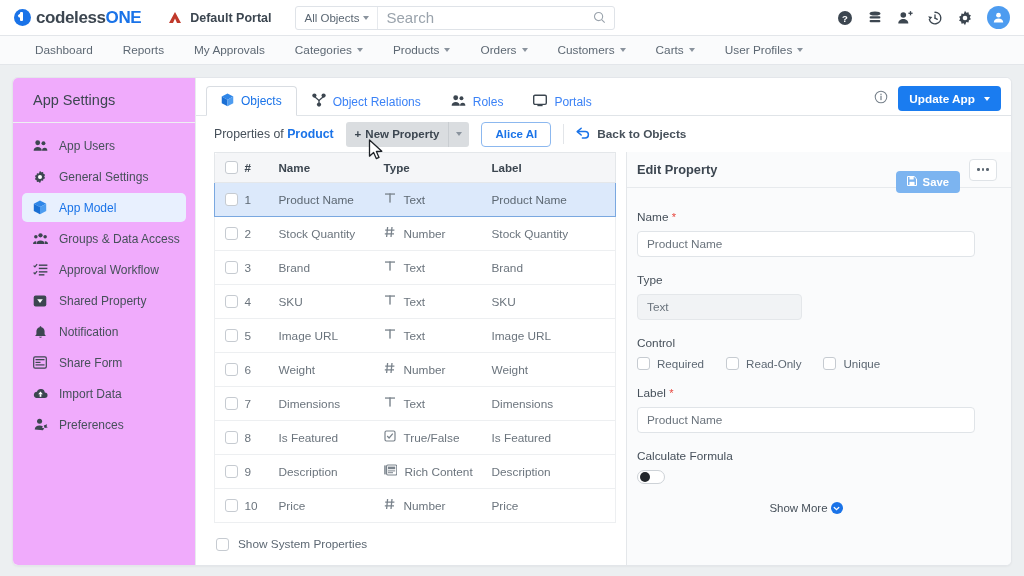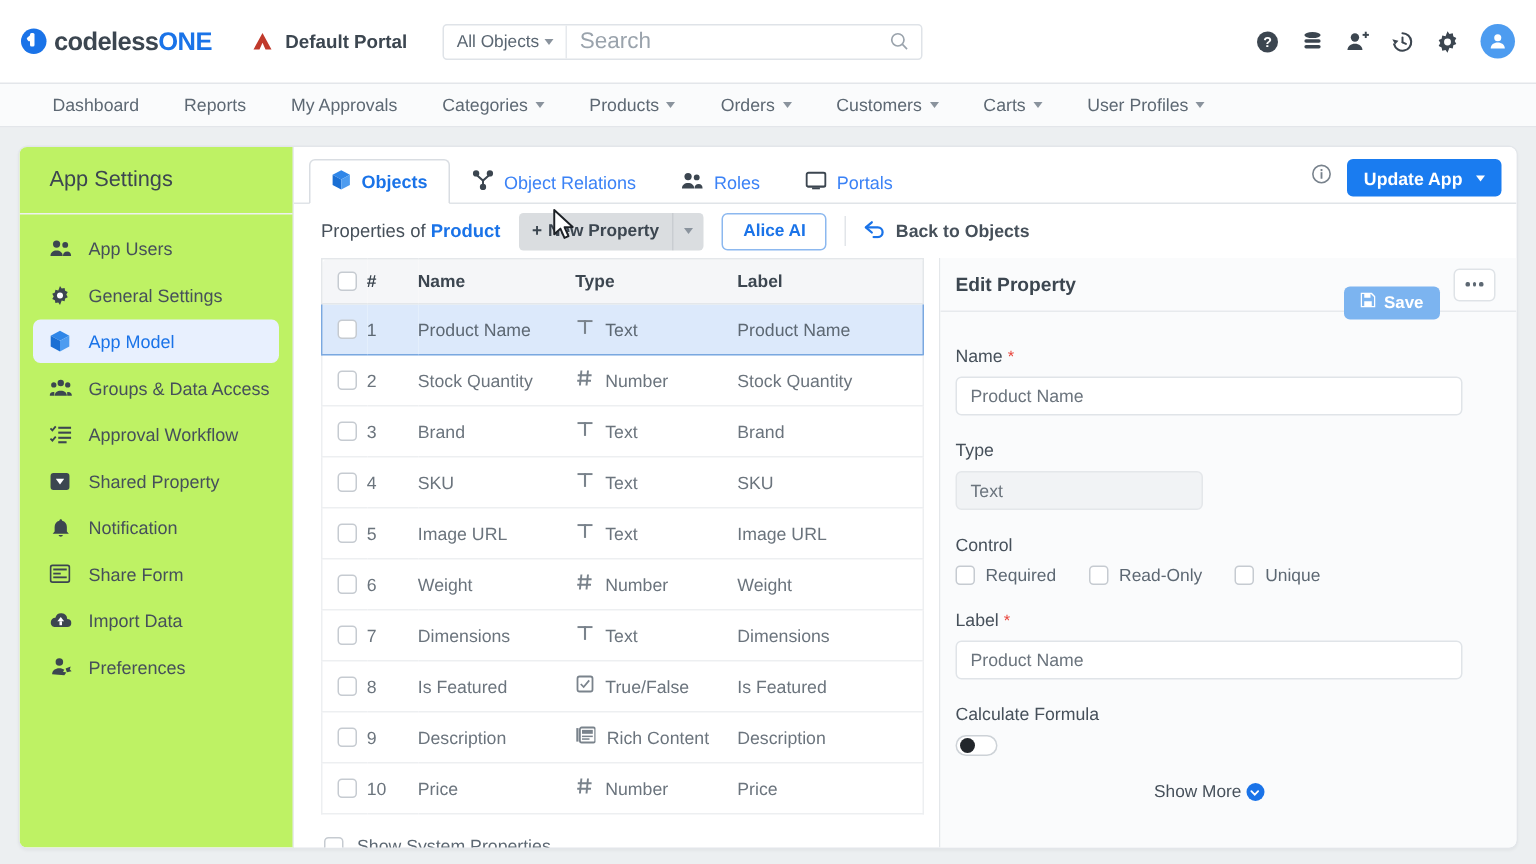--- a/index.html
+++ b/index.html
@@ -12,21 +12,21 @@
   body { position: relative; }
 
   .page {
     position: absolute; inset: 0;
     background: #eceff1;
     display: flex; flex-direction: column;
   }
 
   
   .topbar {
-    height: 56px; background: #ffffff;
+    height: 36px; background: #ffffff;
     display: flex; align-items: center;
     padding: 0 14px;
     border-bottom: 1px solid #e3e6ea;
     flex: 0 0 auto;
   }
   .logo { display: flex; align-items: center; gap: 5px; margin-right: 26px; }
   .logo-mark {
     width: 17px; height: 17px; border-radius: 50%;
     background: #1a73e8; position: relative;
   }
@@ -101,21 +101,21 @@
     border-radius: 6px; overflow: hidden;
     border: 1px solid #e3e6ea;
     box-shadow: 0 1px 2px rgba(0,0,0,.04);
   }
 
   
   .sidebar {
     width: 183px; flex: 0 0 183px;
     border-right: 1px solid #e8ebee;
     display: flex; flex-direction: column;
-    background: #bef264;
+    background: #f0abfc;
   }
   .sidebar-title {
     height: 45px; display: flex; align-items: center;
     padding: 0 20px; font-size: 14.5px; color: #3c4650;
     border-bottom: 1px solid #eef0f2;
   }
   .sidelist { padding: 8px 9px; display: flex; flex-direction: column; gap: 2px; }
   .sideitem {
     display: flex; align-items: center; gap: 11px;
     height: 29px; padding: 0 10px; border-radius: 5px;
@@ -134,21 +134,21 @@
   }
   .tab {
     display: flex; align-items: center; gap: 7px;
     height: 30px; padding: 0 14px;
     font-size: 12px; color: #3b82f6;
     border: 1px solid transparent; border-bottom: none;
     border-radius: 4px 4px 0 0; white-space: nowrap;
     position: relative; top: 1px;
   }
   .tab.active {
-    color: #1a73e8; background: #fff; font-weight: 700;
+    color: #1a73e8; background: #fff; font-weight: 400;
     border-color: #d9dde2; border-bottom: 1px solid #fff;
   }
   .tab-right { margin-left: auto; display: flex; align-items: center; gap: 10px; padding-bottom: 4px; }
   .btn-update {
     display: flex; align-items: center; gap: 9px;
     background: #1a7cf0; color: #fff; font-size: 11.8px; font-weight: 700;
     height: 25px; padding: 0 11px; border-radius: 4px; white-space: nowrap;
   }
   .btn-update .caret { border-top-color: #fff; }
 

